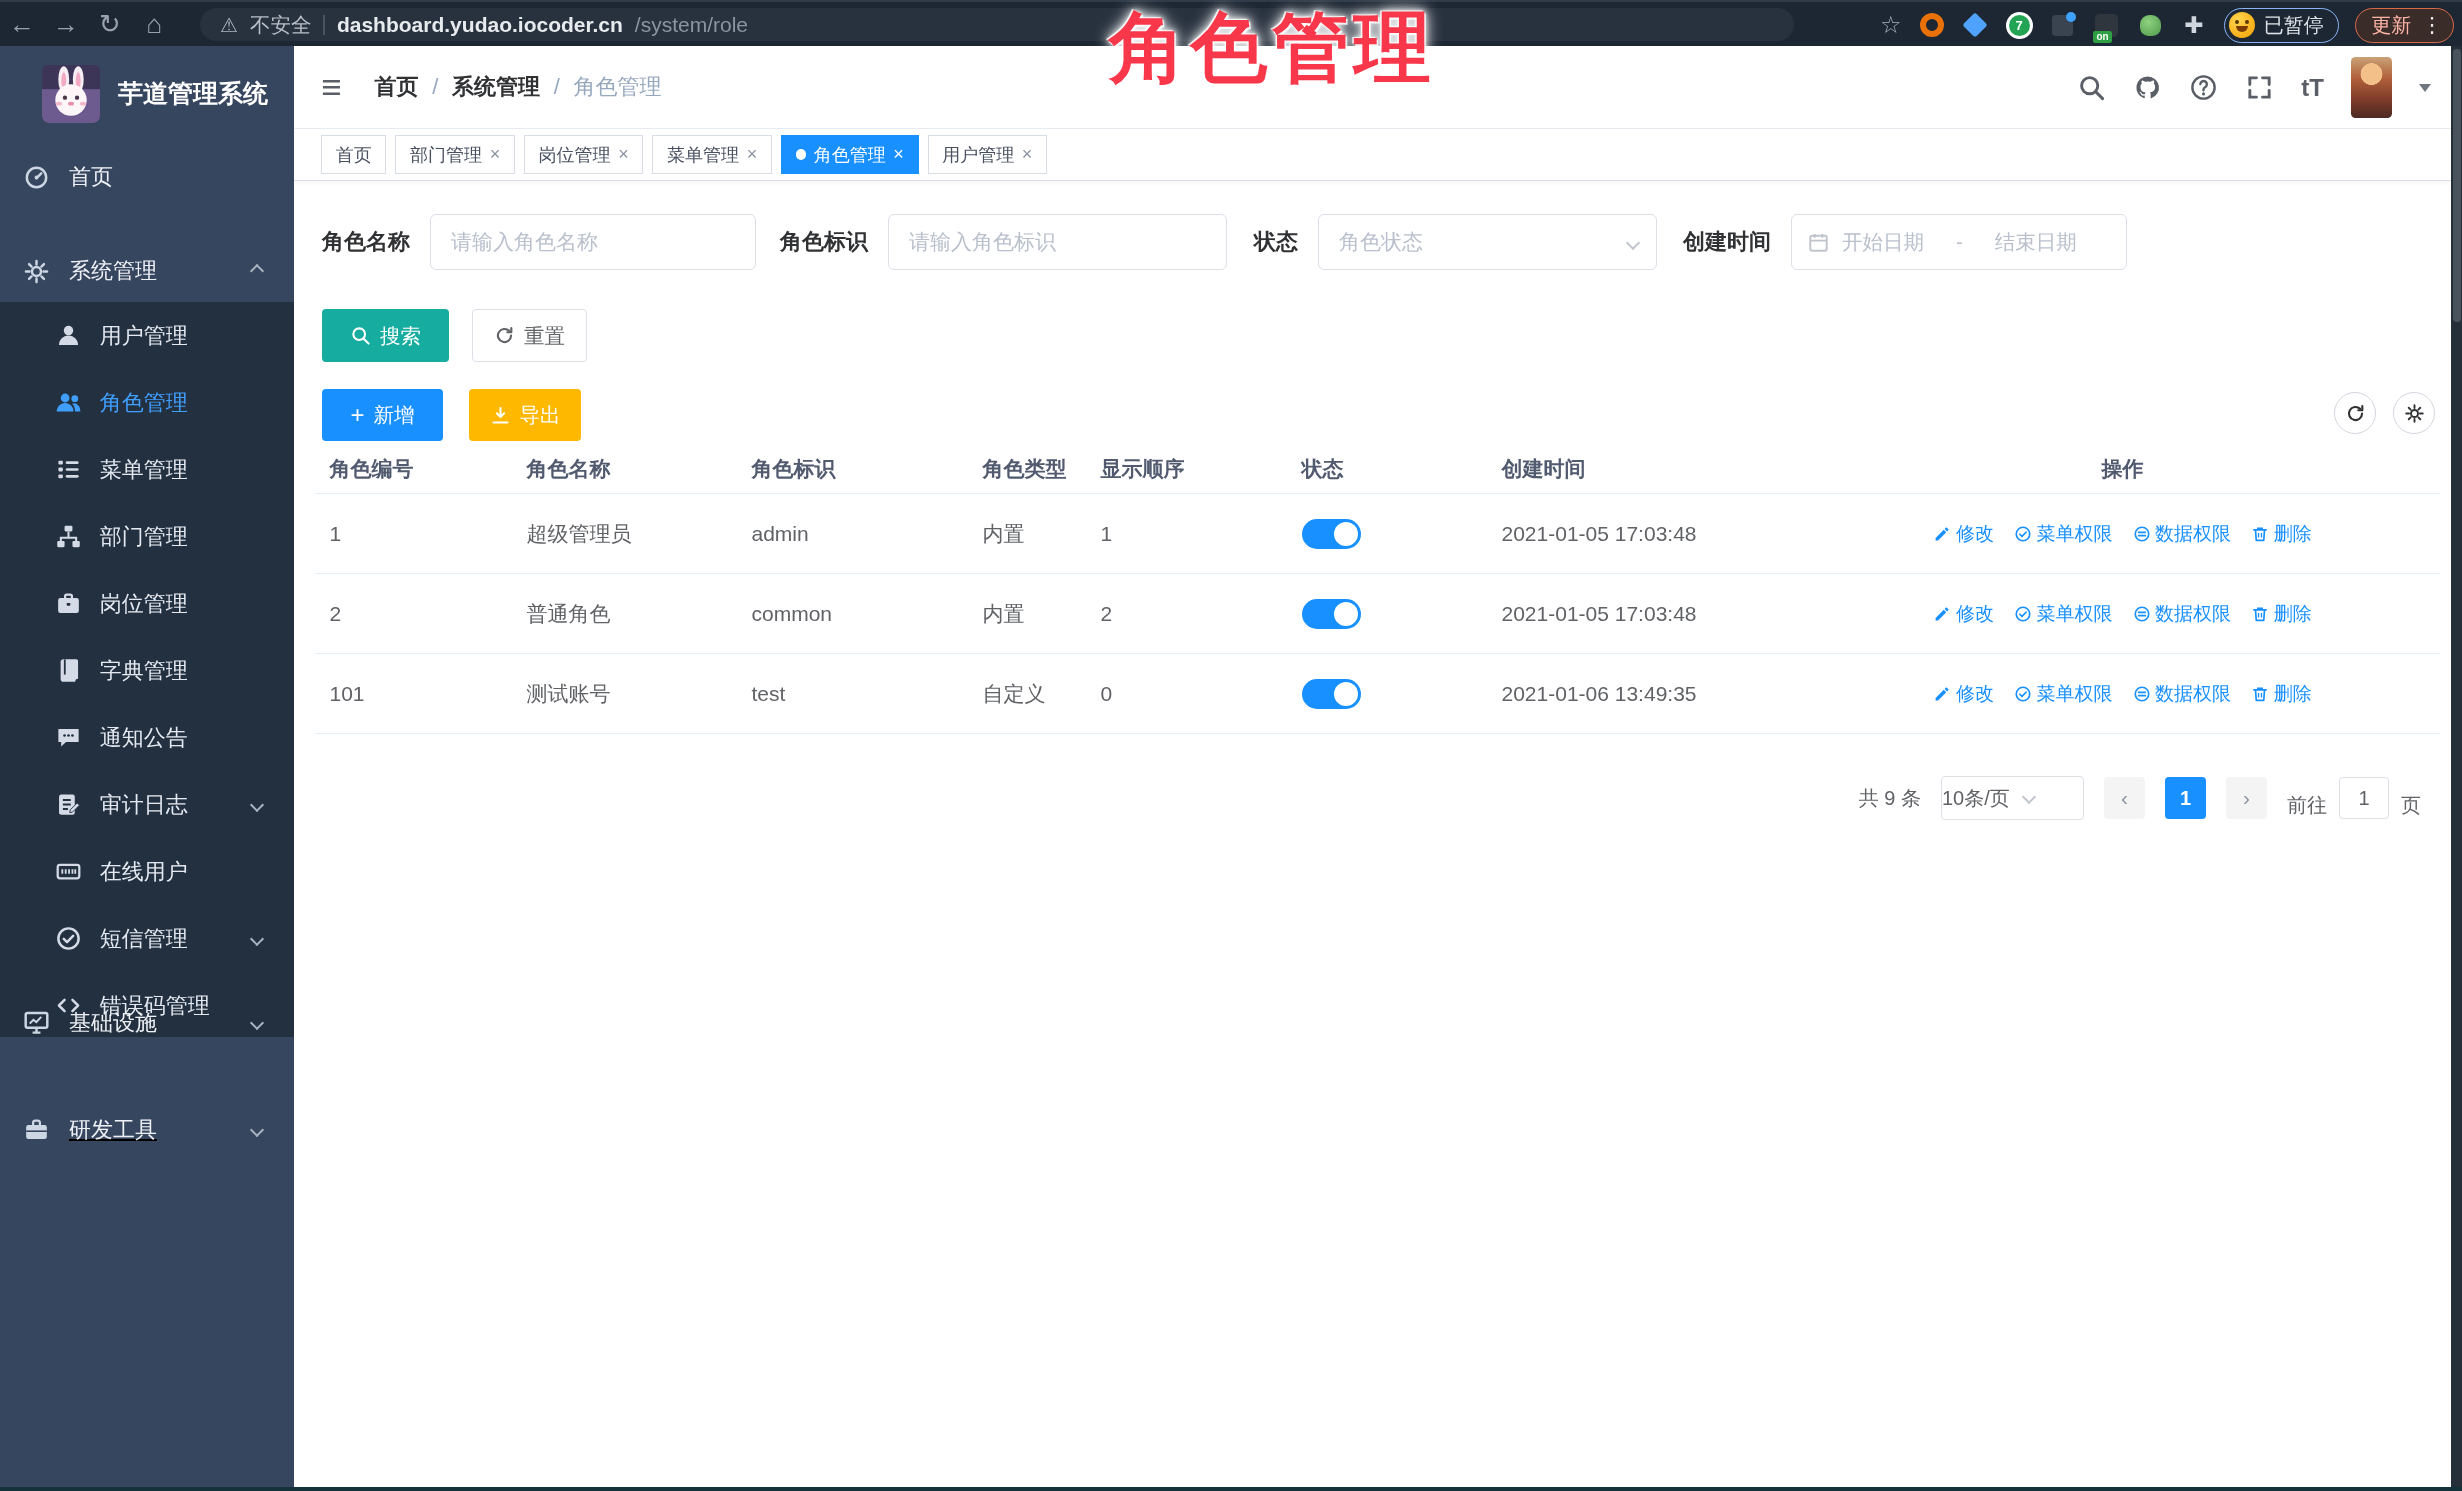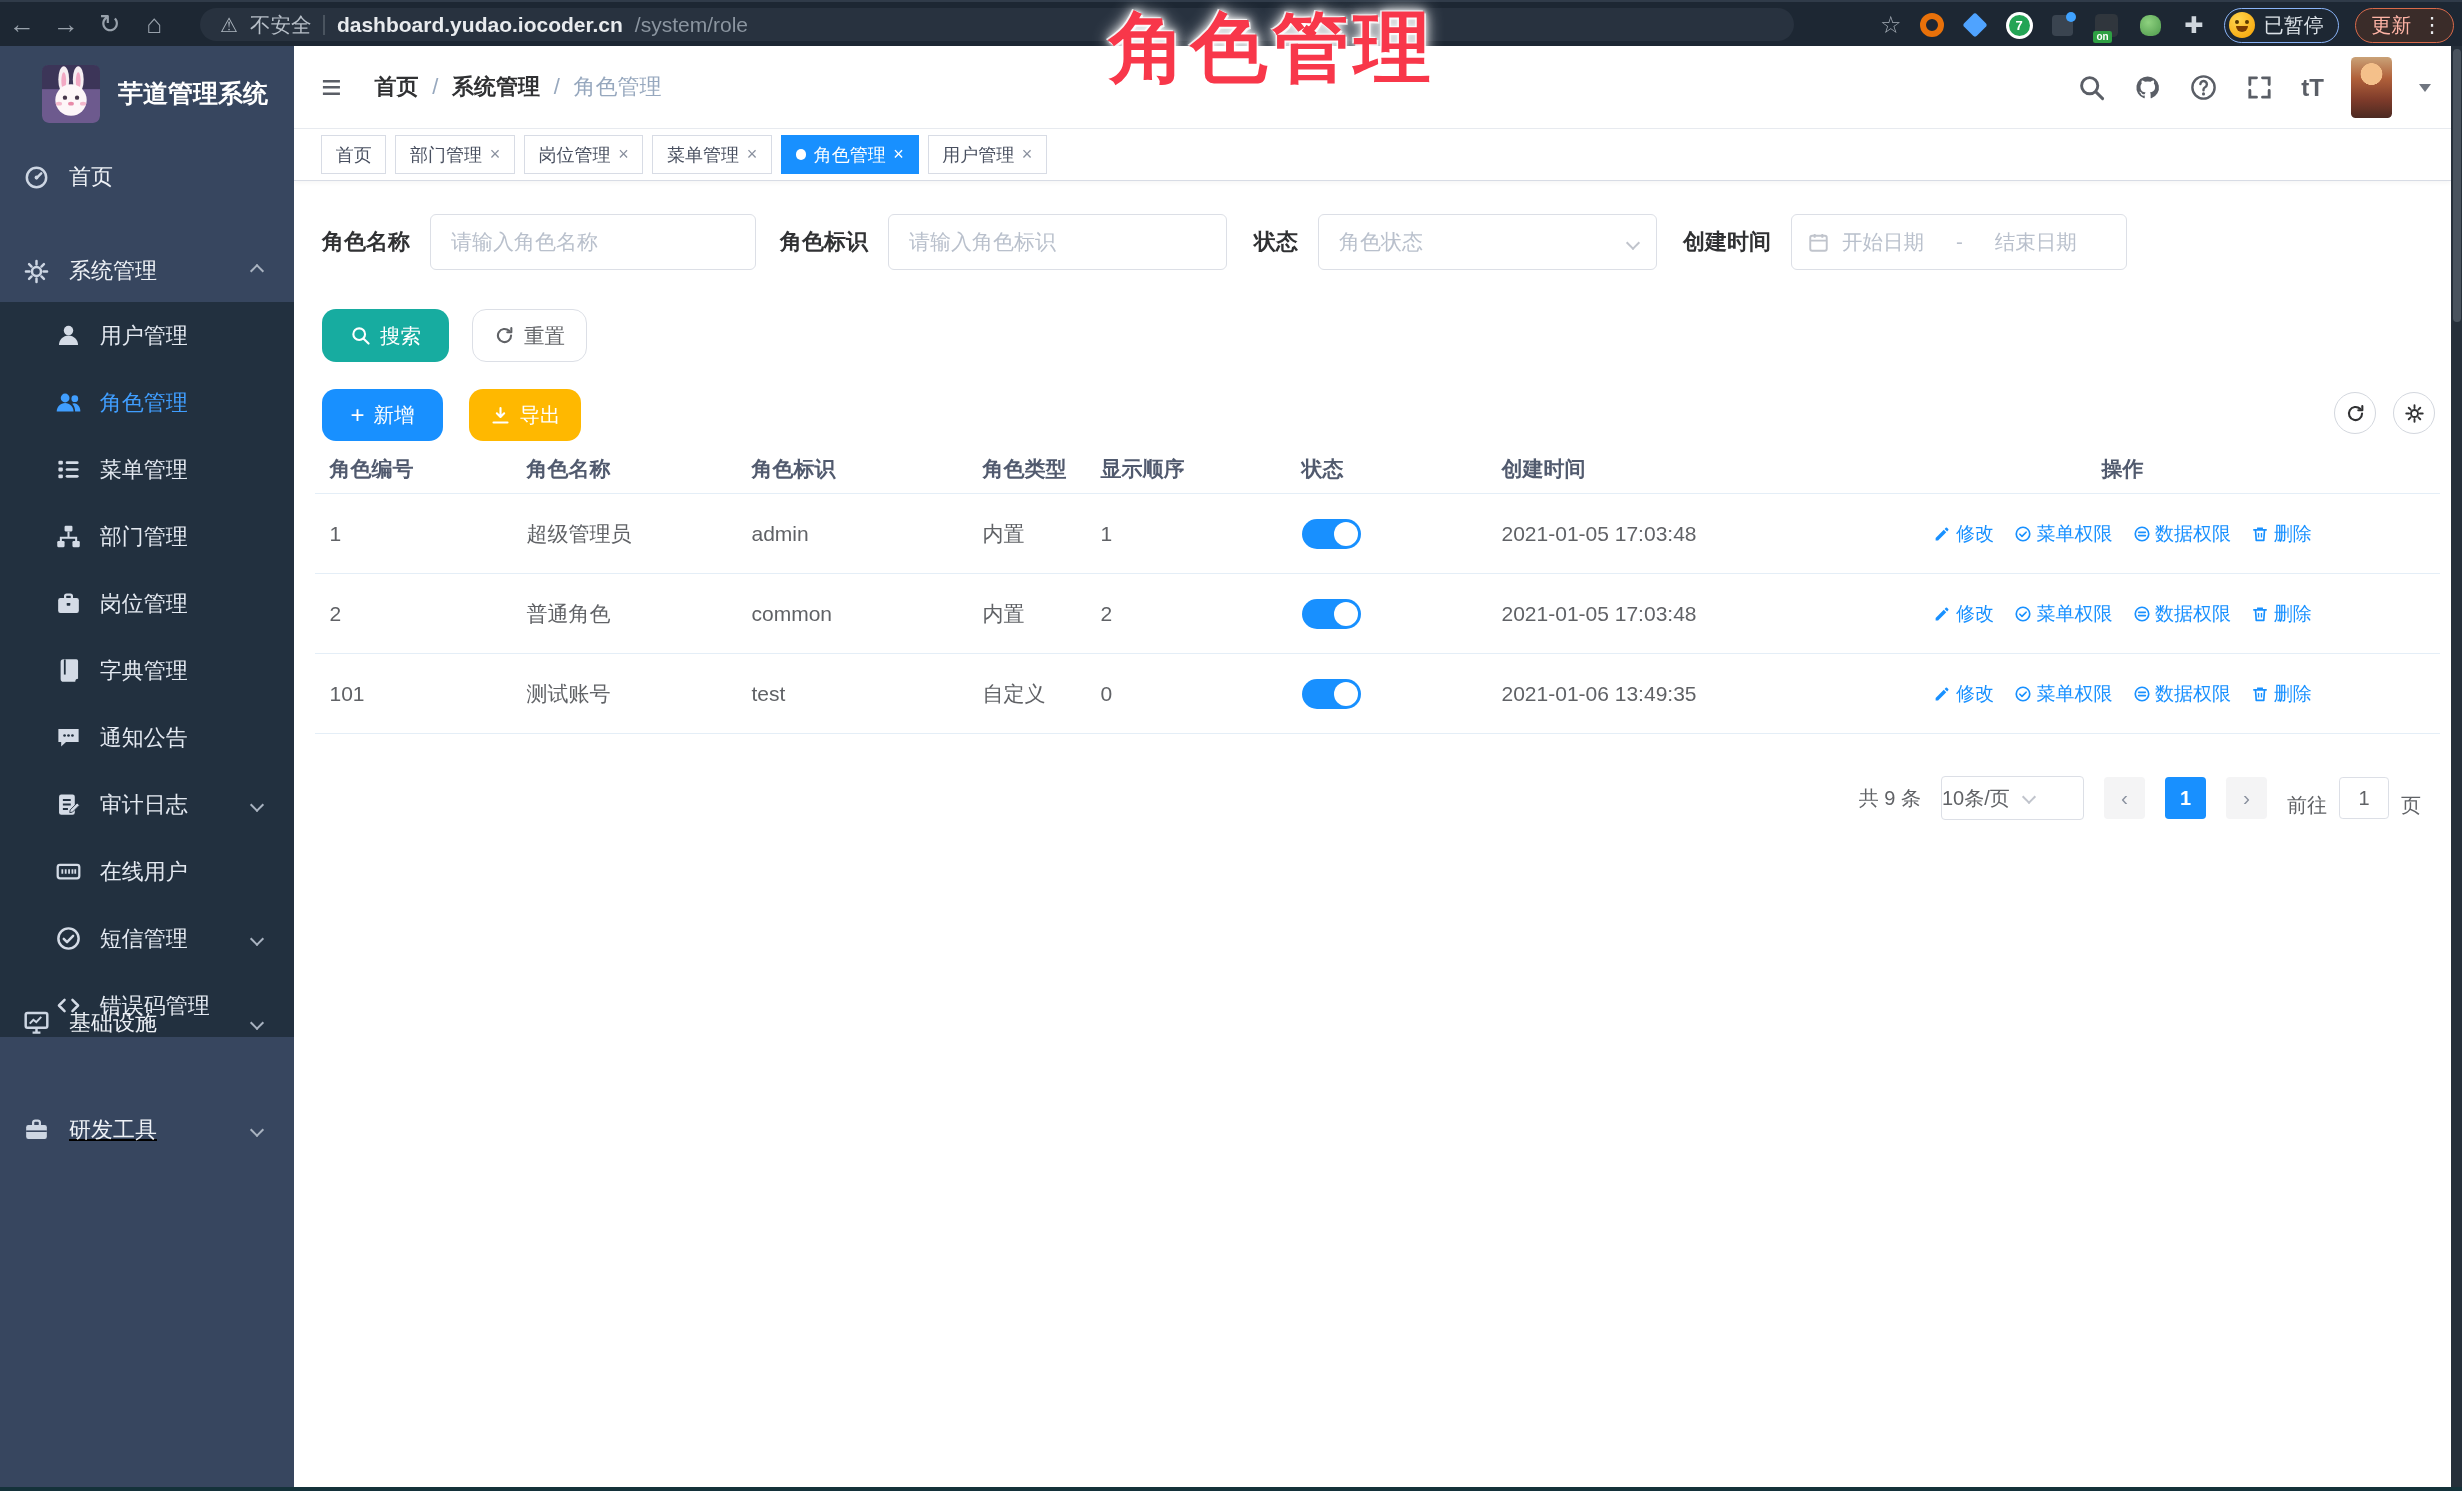--- a/index.html
+++ b/index.html
@@ -97,21 +97,21 @@
   .f-input { height:56px; border:0.8px solid #dcdfe6; border-radius:6px; background:#fff; font-size:21px; color:#606266; padding:0 20px; outline:none; }
   .f-input::placeholder { color:#b9c0cc; }
   .w1 { width:326px; } .w2 { width:339px; }
   .f-select { width:339px; height:56px; border:0.8px solid #dcdfe6; border-radius:6px; display:flex; align-items:center; padding:0 20px; color:#b9c0cc; font-size:21px; position:relative; cursor:pointer; }
   .f-select .chev { color:#c0c4cc; position:absolute; right:18px; top:23px; }
   .f-date { width:336px; height:56px; border:0.8px solid #dcdfe6; border-radius:6px; display:flex; align-items:center; padding:0 15px; gap:12px; color:#b9c0cc; font-size:20.5px; cursor:pointer; }
   .f-date svg { width:23px; height:23px; color:#c0c4cc; }
   .ml1 { margin-left:24px; } .ml2 { margin-left:27px; } .ml3 { margin-left:26px; }
 
   
-  .btn { display:inline-flex; align-items:center; justify-content:center; gap:9px; border-radius:14px; font-size:20.5px; cursor:pointer; border:0.8px solid transparent; }
+  .btn { display:inline-flex; align-items:center; justify-content:center; gap:9px; border-radius:4px; font-size:20.5px; cursor:pointer; border:0.8px solid transparent; }
   .btn svg { width:21px; height:21px; }
   .btn-row1 { position:absolute; left:28px; top:263px; display:flex; gap:23px; }
   .btn-search { width:127px; height:53px; background:#17aca0; color:#fff; }
   .btn-reset { width:115px; height:53px; background:#fff; border-color:#dcdfe6; color:#606266; }
   .btn-row2 { position:absolute; left:28px; top:343px; display:flex; gap:26px; }
   .btn-add { width:121px; height:52px; background:#1890ff; color:#fff; }
   .btn-export { width:112px; height:52px; background:#ffb800; color:#fff; }
   .tool-circles { position:absolute; right:16px; top:346px; display:flex; gap:16.7px; }
   .circle-btn { width:42px; height:42px; border-radius:50%; border:0.8px solid #d3d7de; background:#fff; color:#303133; display:flex; align-items:center; justify-content:center; cursor:pointer; }
   .circle-btn svg { width:21px; height:21px; }

